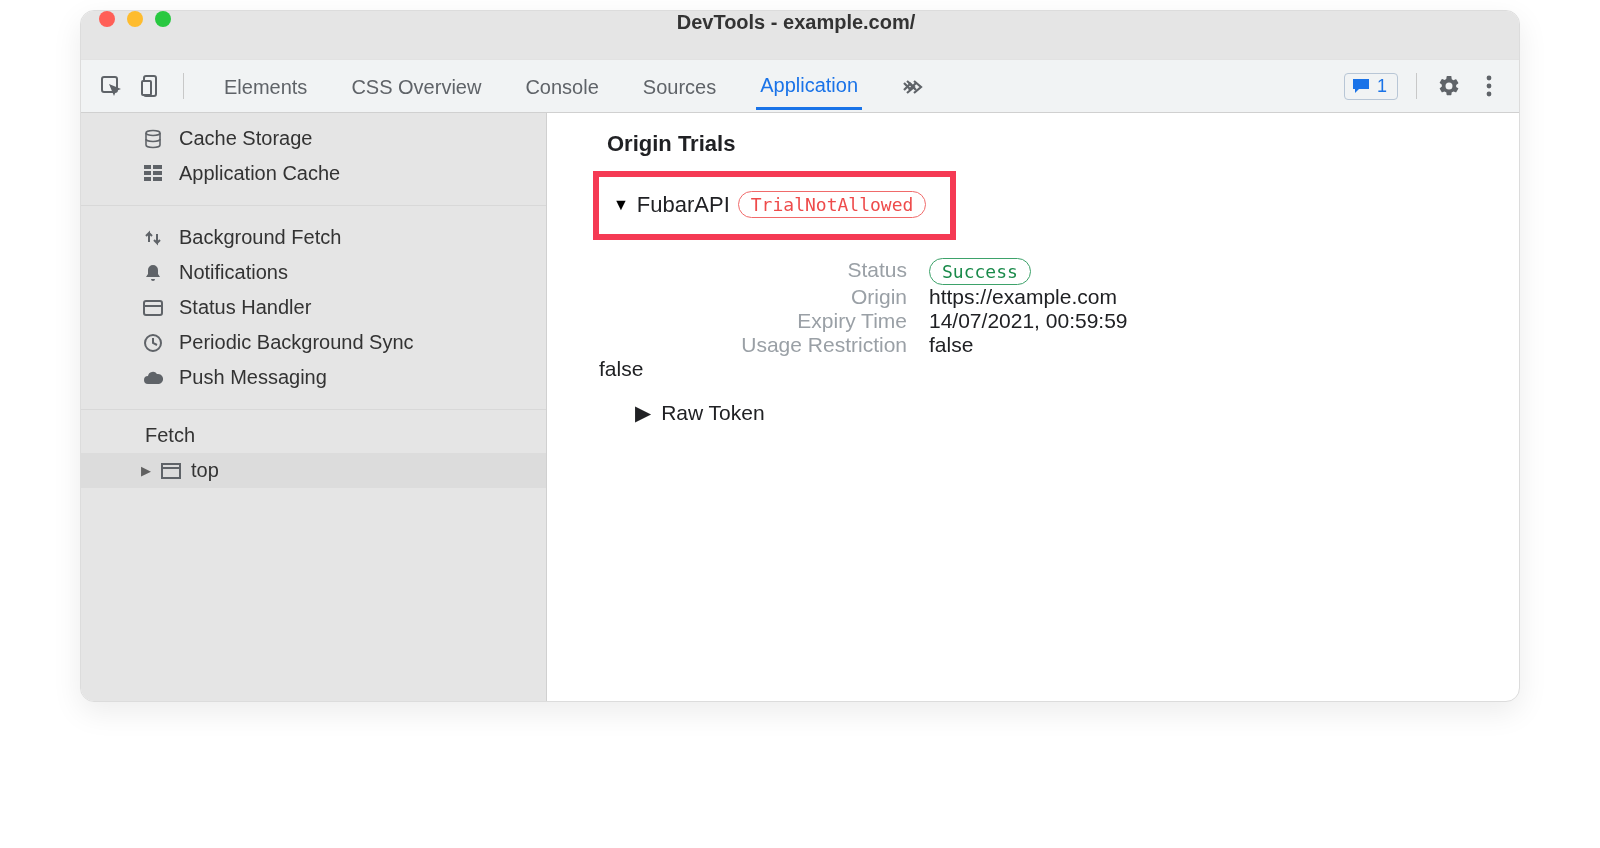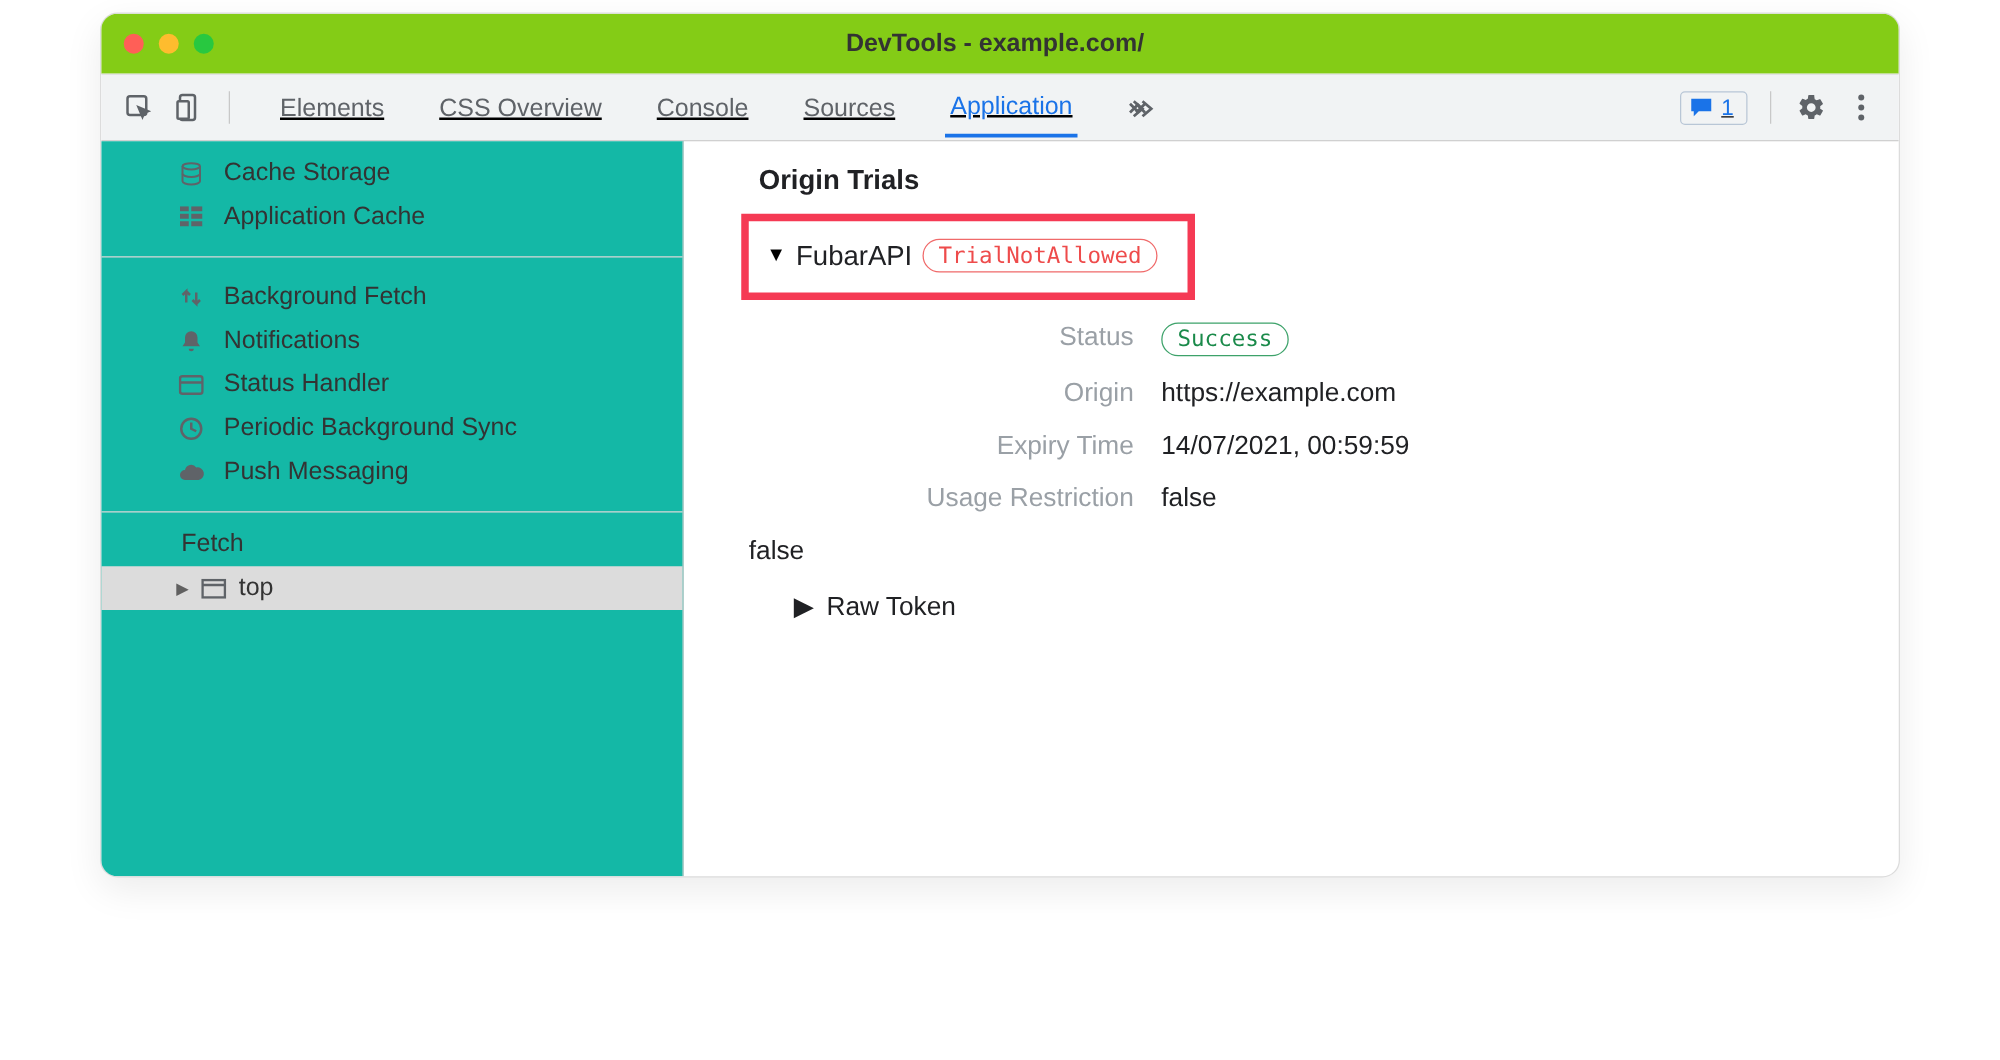--- a/index.html
+++ b/index.html
@@ -17,23 +17,23 @@
   width: 1440px;
   border: 1px solid #dcdcdc;
   border-radius: 14px;
   overflow: hidden;
   box-shadow: 0 10px 30px rgba(0,0,0,0.08);
   background: #fff;
 }
 .titlebar {
   height: 48px;
   display: flex;
-  align-items: center;
+  align-items: flex-start;
   padding: 0 18px;
-  background: #84cc16;
+  background: #e5e5e5;
 }
 .traffic { display: flex; gap: 12px; }
 .dot { width: 16px; height: 16px; border-radius: 50%; }
 .dot.red { background: #ff5f57; }
 .dot.yellow { background: #febc2e; }
 .dot.green { background: #28c840; }
 .title-text {
   flex: 1;
   text-align: center;
   font-weight: 700;
@@ -43,42 +43,41 @@
 }
 .toolbar {
   height: 54px;
   background: #f1f3f4;
   border-top: 1px solid #e2e2e2;
   border-bottom: 1px solid #d0d0d0;
   display: flex;
   align-items: center;
   padding: 0 16px;
   gap: 12px;
-  text-decoration: underline;
 }
 .toolbar .icon-btn {
   width: 28px; height: 28px;
   display: flex; align-items: center; justify-content: center;
   color: #5f6368;
 }
 .divider-v { width: 1px; height: 26px; background: #c8c8c8; margin: 0 6px; }
 .tabs { display: flex; align-items: center; gap: 36px; margin-left: 18px; flex: 1; font-size: 20px; color: #5f6368; }
 .tab { padding: 12px 4px 10px; cursor: pointer; }
 .tab.active { color: #1a73e8; border-bottom: 3px solid #1a73e8; }
 .badge-count {
   display: flex; align-items: center; gap: 6px;
   border: 1px solid #b8c6d6; border-radius: 4px;
   padding: 2px 10px 2px 6px;
   color: #1a73e8; font-size: 18px;
 }
 .gear-btn, .more-btn { color: #5f6368; }
 .body { display: flex; height: 588px; }
 .sidebar {
   width: 466px;
-  background: #14b8a6;
+  background: #e5e5e5;
   border-right: 1px solid #d0d0d0;
   display: flex; flex-direction: column;
   font-size: 20px; color: #333;
 }
 .side-group { padding: 8px 0; }
 .side-item {
   display: flex; align-items: center; gap: 12px;
   padding: 6px 10px 6px 98px;
   cursor: pointer;
 }
@@ -105,21 +104,21 @@
 .api-name { font-size: 22px; color: #202124; }
 .pill {
   display: inline-block;
   border-radius: 14px;
   padding: 2px 12px;
   font-family: ui-monospace, Menlo, monospace;
   font-size: 18px;
 }
 .pill-red { border: 1.5px solid #f06a6a; color: #ee4b4b; }
 .pill-green { border: 1.5px solid #3da26a; color: #1a8a4a; }
-.kv { display: grid; grid-template-columns: 330px 1fr; row-gap: 18px; margin-left: 12px; font-size: 21px; }
+.kv { display: grid; grid-template-columns: 330px 1fr; margin-left: 12px; font-size: 21px; }
 .kv .k { text-align: right; color: #9aa0a6; padding-right: 22px; }
 .kv .v { color: #202124; }
 .raw-row { display:flex; align-items:center; gap:10px; margin-top: 20px; margin-left: 48px; font-size: 21px; color:#202124; cursor:pointer;}
 svg { display:block; }
 </style>
 </head>
 <body>
 
 <div class="window">
 

